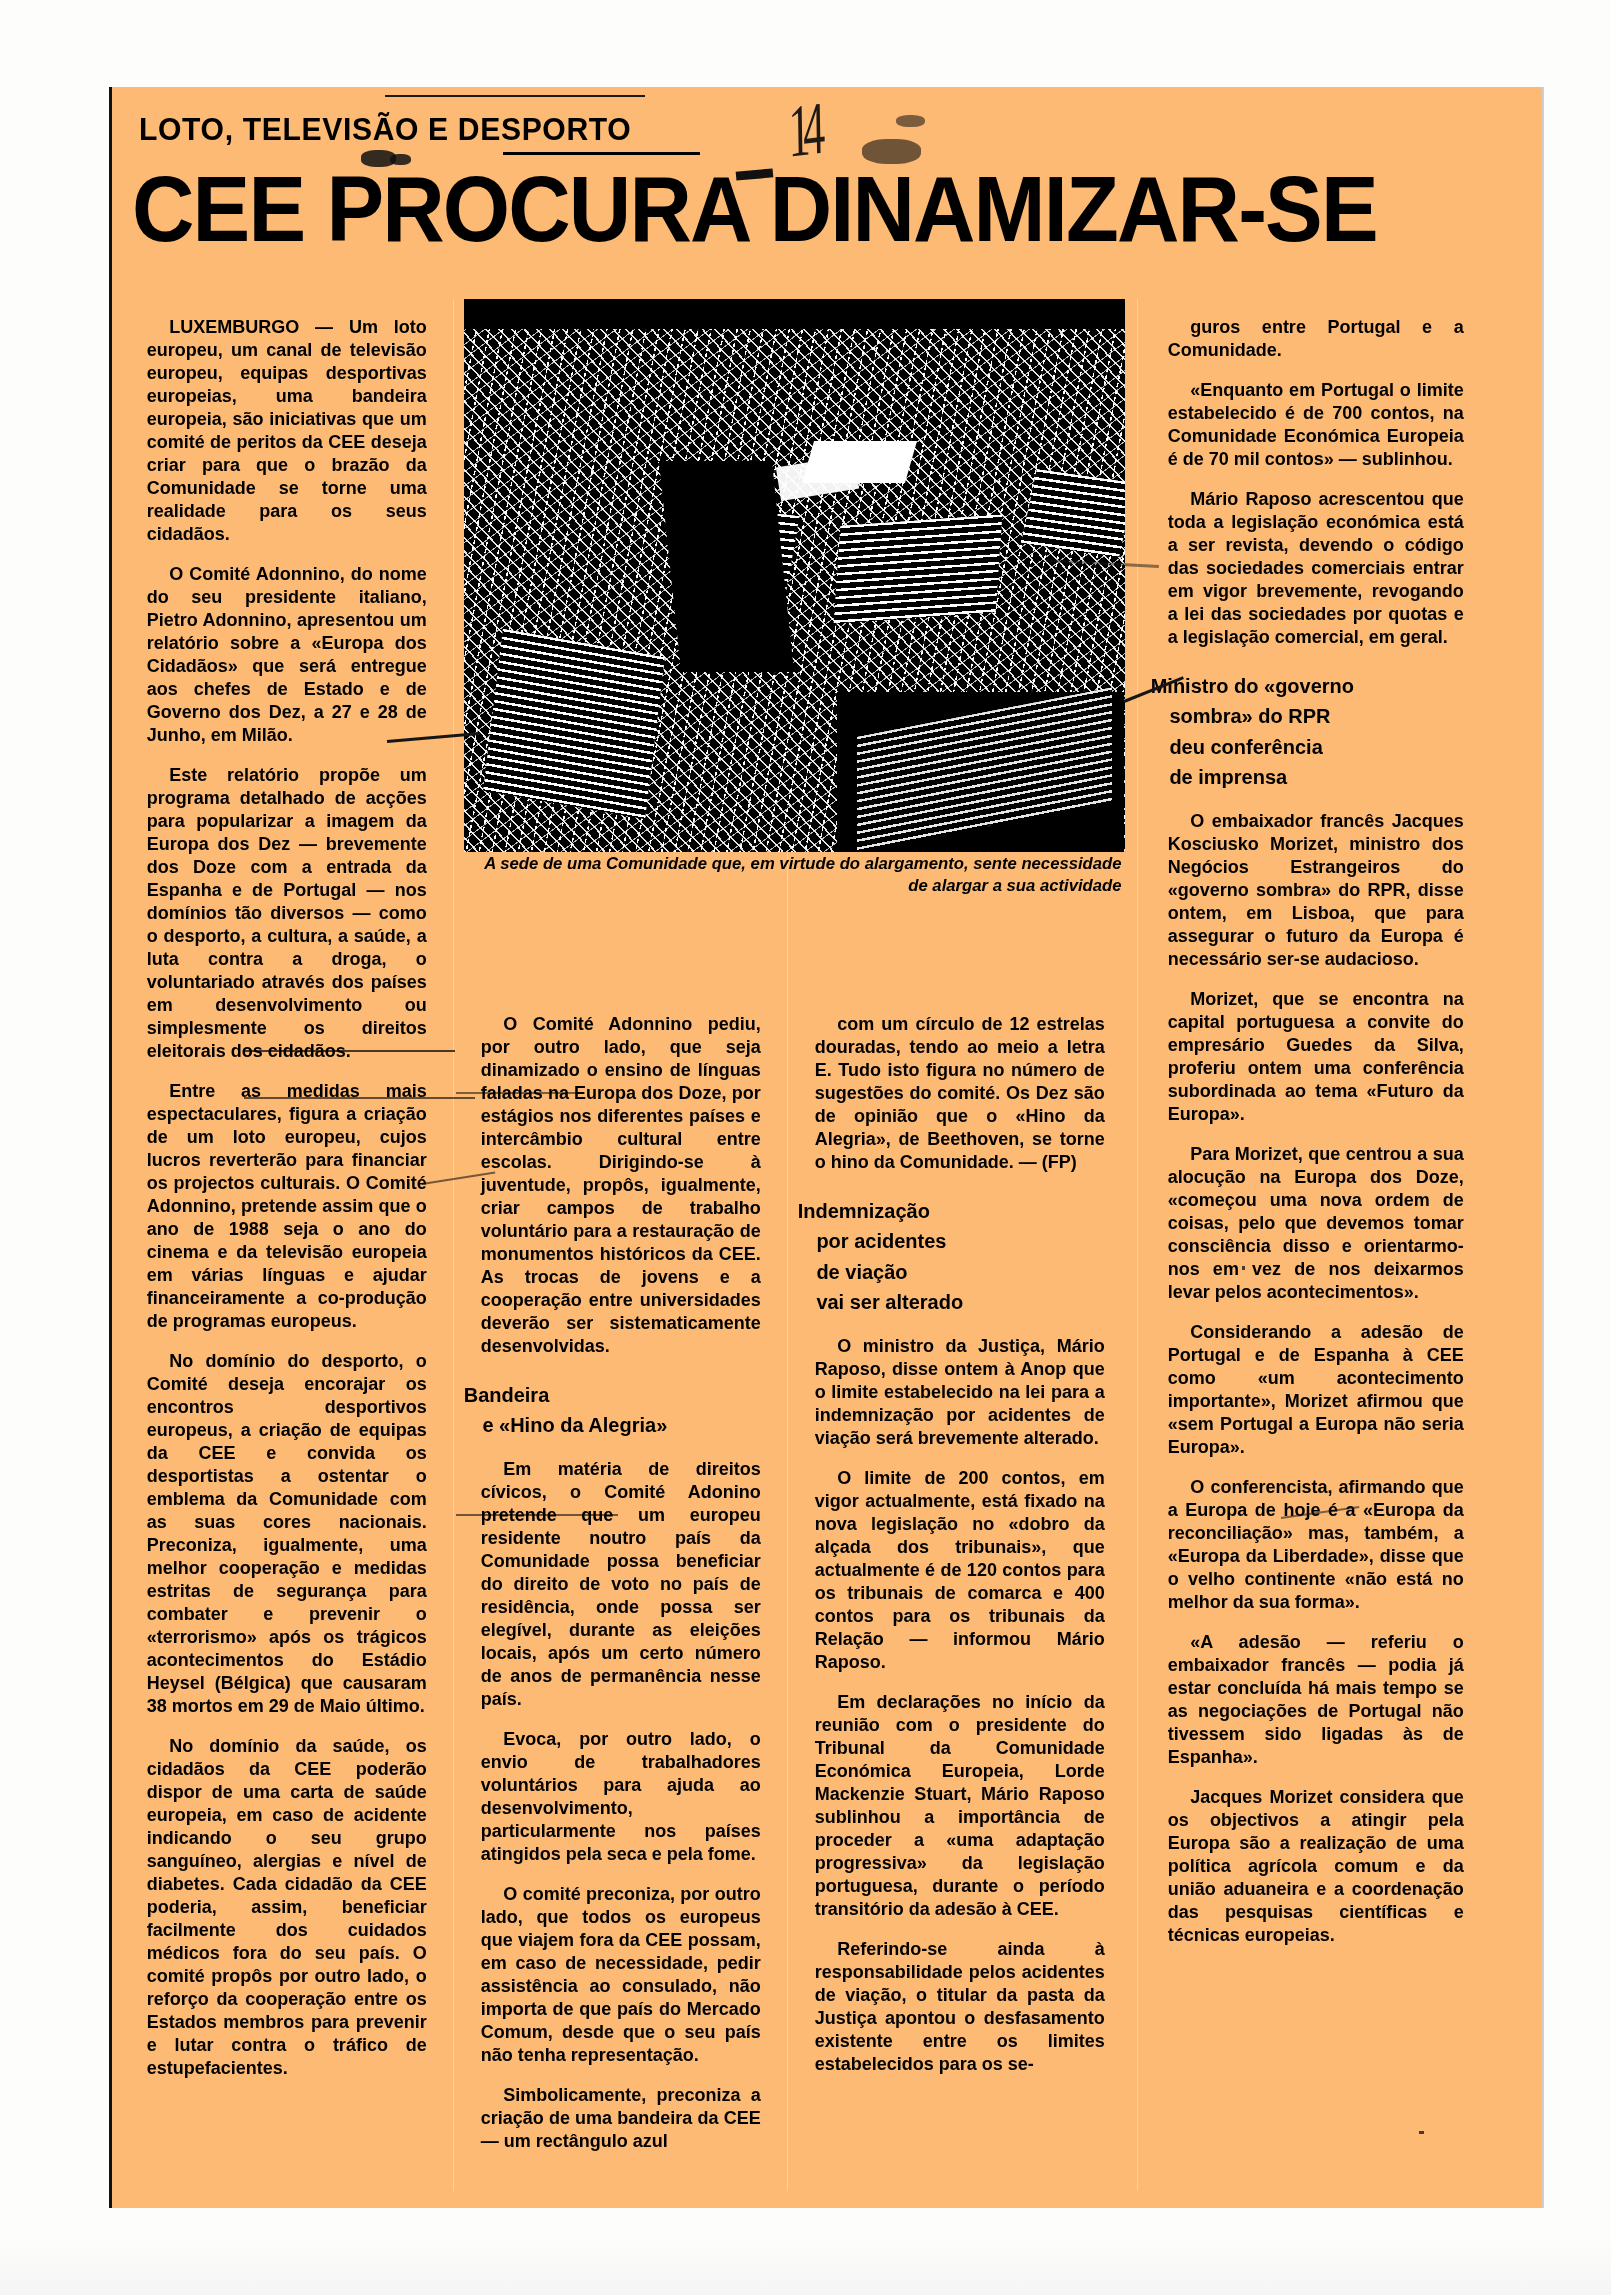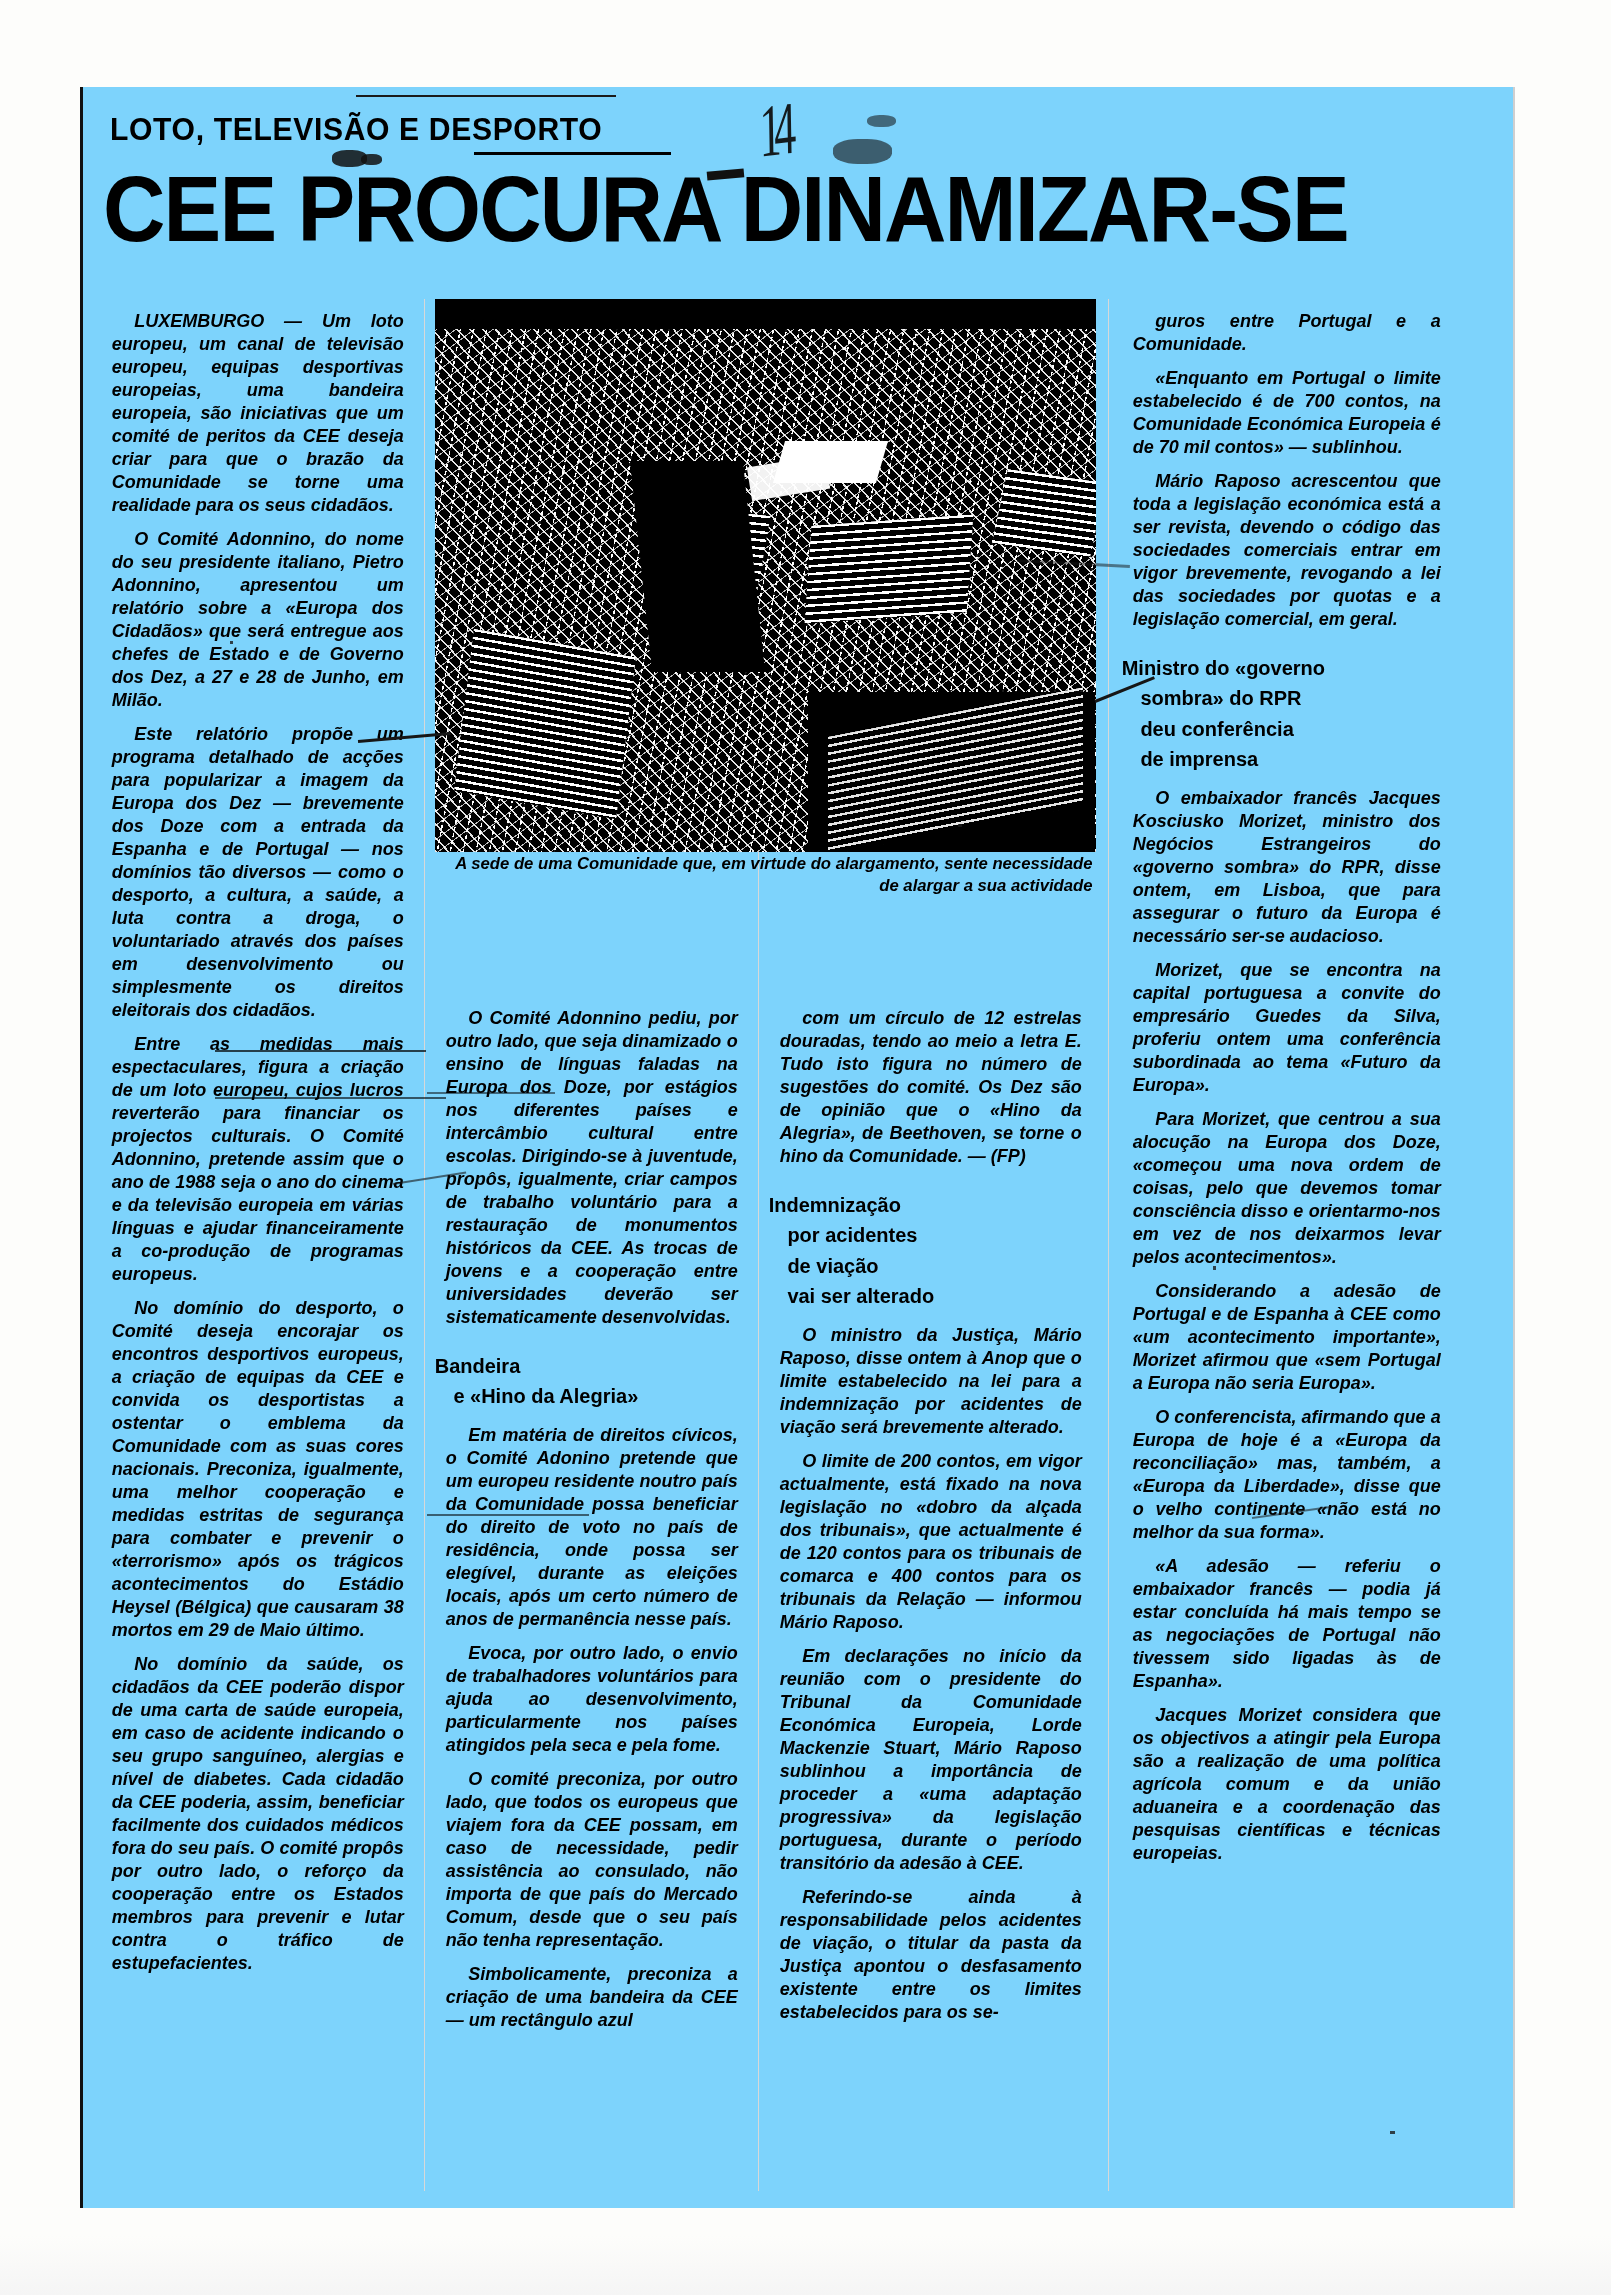--- a/index.html
+++ b/index.html
@@ -19,25 +19,25 @@
   
   .page {
     position: absolute;
     left: 0; top: 0;
     width: 1612px;
     height: 2295px;
     background: #fdfdfb;
   }
   .clipping {
     position: absolute;
-    left: 80px;
+    left: 109px;
     top: 87px;
     width: 1435px;
     height: 2121px;
-    background: #7dd3fc;
+    background: #fdba74;
     border-left: 3.4px solid #111;
     box-sizing: border-box;
   }
   .edge-right {
     position: absolute;
     right: 0; top: 0;
     width: 2.5px; height: 100%;
     background: #cfcfcf;
   }
 
@@ -134,24 +134,23 @@
     top: 0;
     width: 314px;
     font-size: 18px;
     line-height: 23px;
     text-align: justify;
     font-family: "Liberation Sans", sans-serif;
     font-weight: 600;
     -webkit-font-smoothing: none;
   }
   .col p {
-    margin: 11px;
+    margin: 17px;
     text-indent: 22.6px;
     hyphens: manual;
-    font-style: italic;
   }
   .col1 { left: 0px;    width: 314px; }
   .col2 { left: 334px;  width: 314px; top: 697px; }
   .col3 { left: 668px; width: 324px; top: 697px; }
   .col4 { left: 1021px; width: 330px; top: 0px; }
 
   .colrule {
     position: absolute;
     top: 0;
     width: 1.5px;

